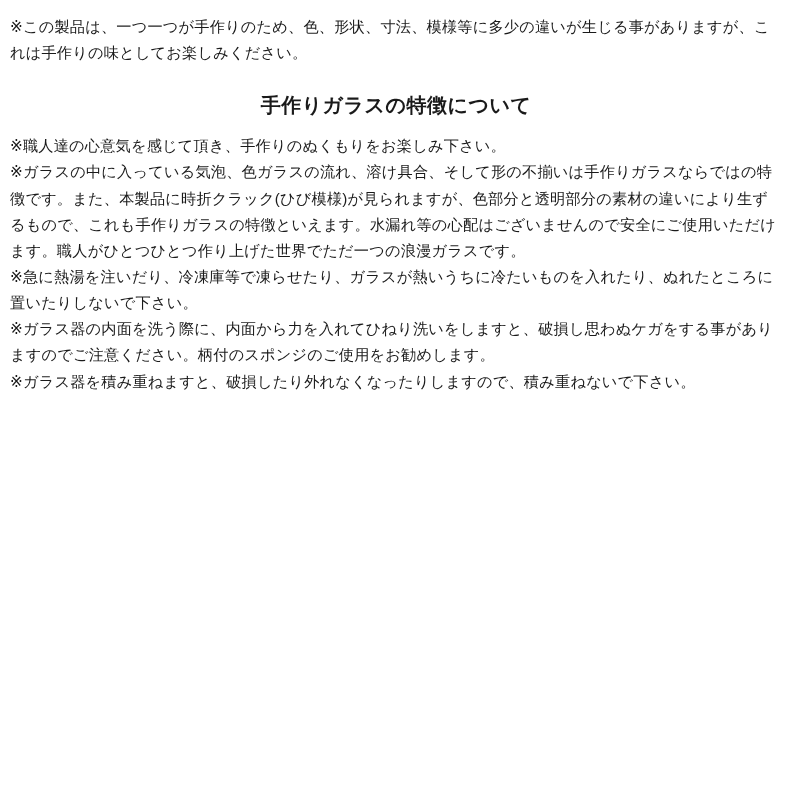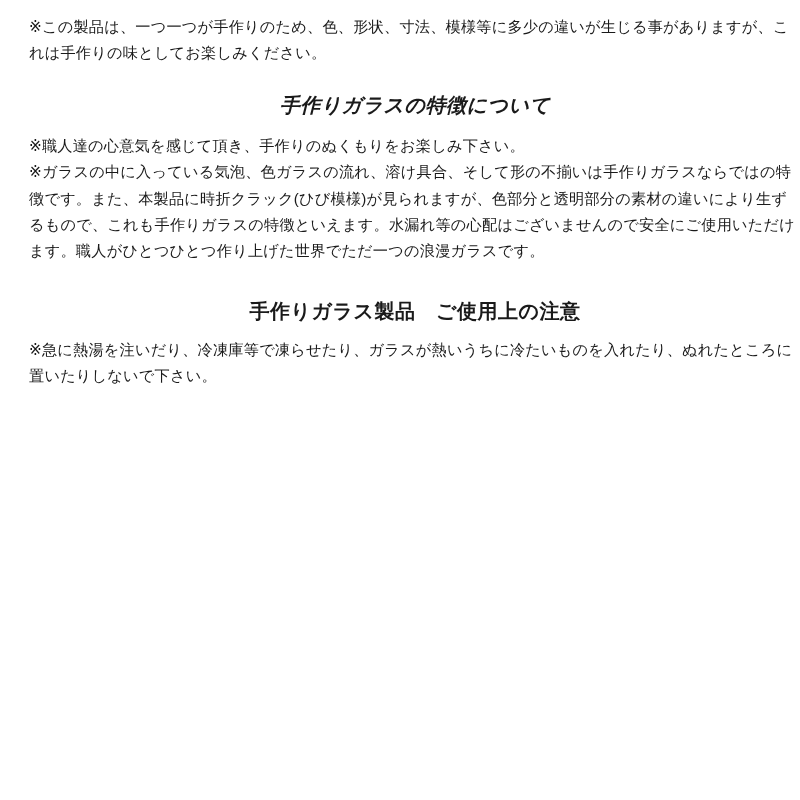--- a/index.html
+++ b/index.html
@@ -14,21 +14,21 @@
   .page {
     position: relative;
     width: 800px;
     height: 800px;
     box-sizing: border-box;
     background: #ffffff;
     overflow: hidden;
   }
   .content {
     position: absolute;
-    left: 29px;
+    left: 10px;
     top: 14px;
     width: 772px;
   }
   p {
     margin: 0;
     font-size: 15.2px;
     line-height: 1.72;
     letter-spacing: 0.2px;
     text-align: left;
   }
@@ -37,21 +37,20 @@
   }
   h2 {
     margin: 0;
     font-size: 20px;
     font-weight: bold;
     text-align: center;
     letter-spacing: 0.5px;
   }
   .section-1-heading {
     margin-bottom: 14px;
-    font-style: italic;
   }
   .section-2-heading {
     margin-top: 34px;
     margin-bottom: 12px;
   }
   .block p + p {
     margin-top: 0;
   }
   .notes p {
     margin-bottom: 0;
@@ -65,20 +64,21 @@
 
     <p class="intro">※この製品は、一つ一つが手作りのため、色、形状、寸法、模様等に多少の違いが生じる事がありますが、これは手作りの味としてお楽しみください。</p>
 
     <h2 class="section-1-heading">手作りガラスの特徴について</h2>
 
     <div class="block">
       <p>※職人達の心意気を感じて頂き、手作りのぬくもりをお楽しみ下さい。</p>
       <p>※ガラスの中に入っている気泡、色ガラスの流れ、溶け具合、そして形の不揃いは手作りガラスならではの特徴です。また、本製品に時折クラック(ひび模様)が見られますが、色部分と透明部分の素材の違いにより生ずるもので、これも手作りガラスの特徴といえます。水漏れ等の心配はございませんので安全にご使用いただけます。職人がひとつひとつ作り上げた世界でただ一つの浪漫ガラスです。</p>
     </div>
 
-    <h2 class="section-2-heading">手作りガラス製品　ご使用上の注意</h2>
 
     <div class="block notes">
       <p>※急に熱湯を注いだり、冷凍庫等で凍らせたり、ガラスが熱いうちに冷たいものを入れたり、ぬれたところに置いたりしないで下さい。</p>
+      <p>※ガラス器の内面を洗う際に、内面から力を入れてひねり洗いをしますと、破損し思わぬケガをする事がありますのでご注意ください。柄付のスポンジのご使用をお勧めします。</p>
+      <p>※ガラス器を積み重ねますと、破損したり外れなくなったりしますので、積み重ねないで下さい。</p>
     </div>
 
   </div>
 </div>
 
 </body></html>

